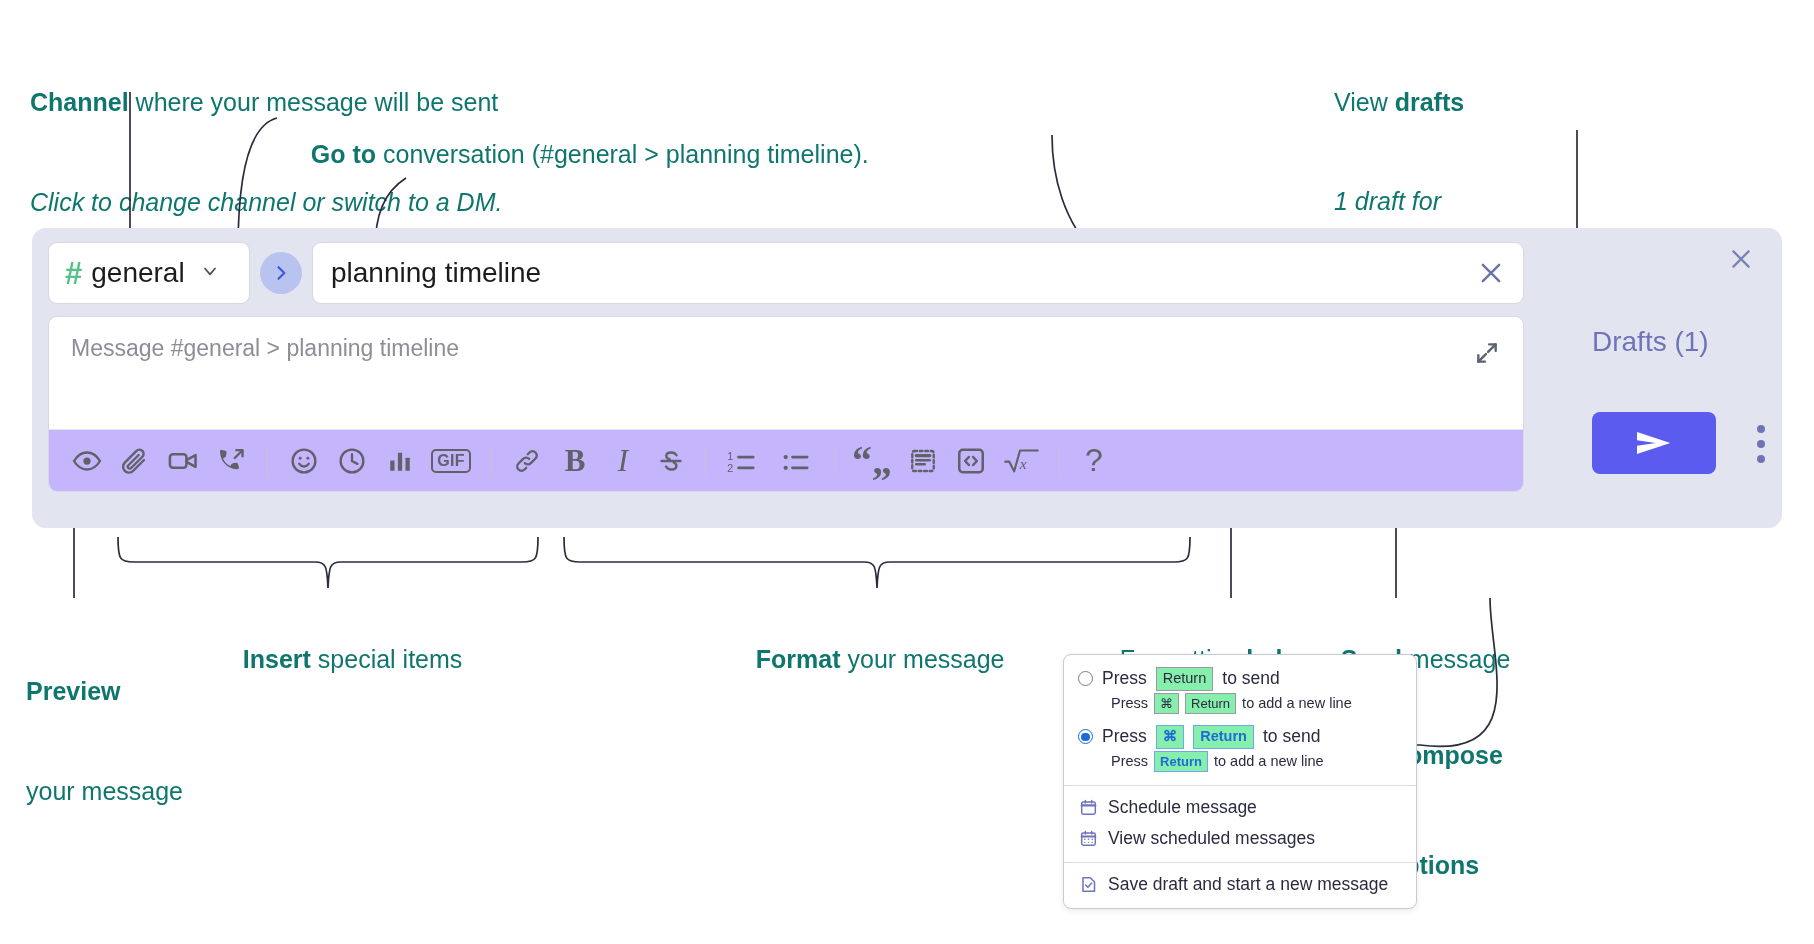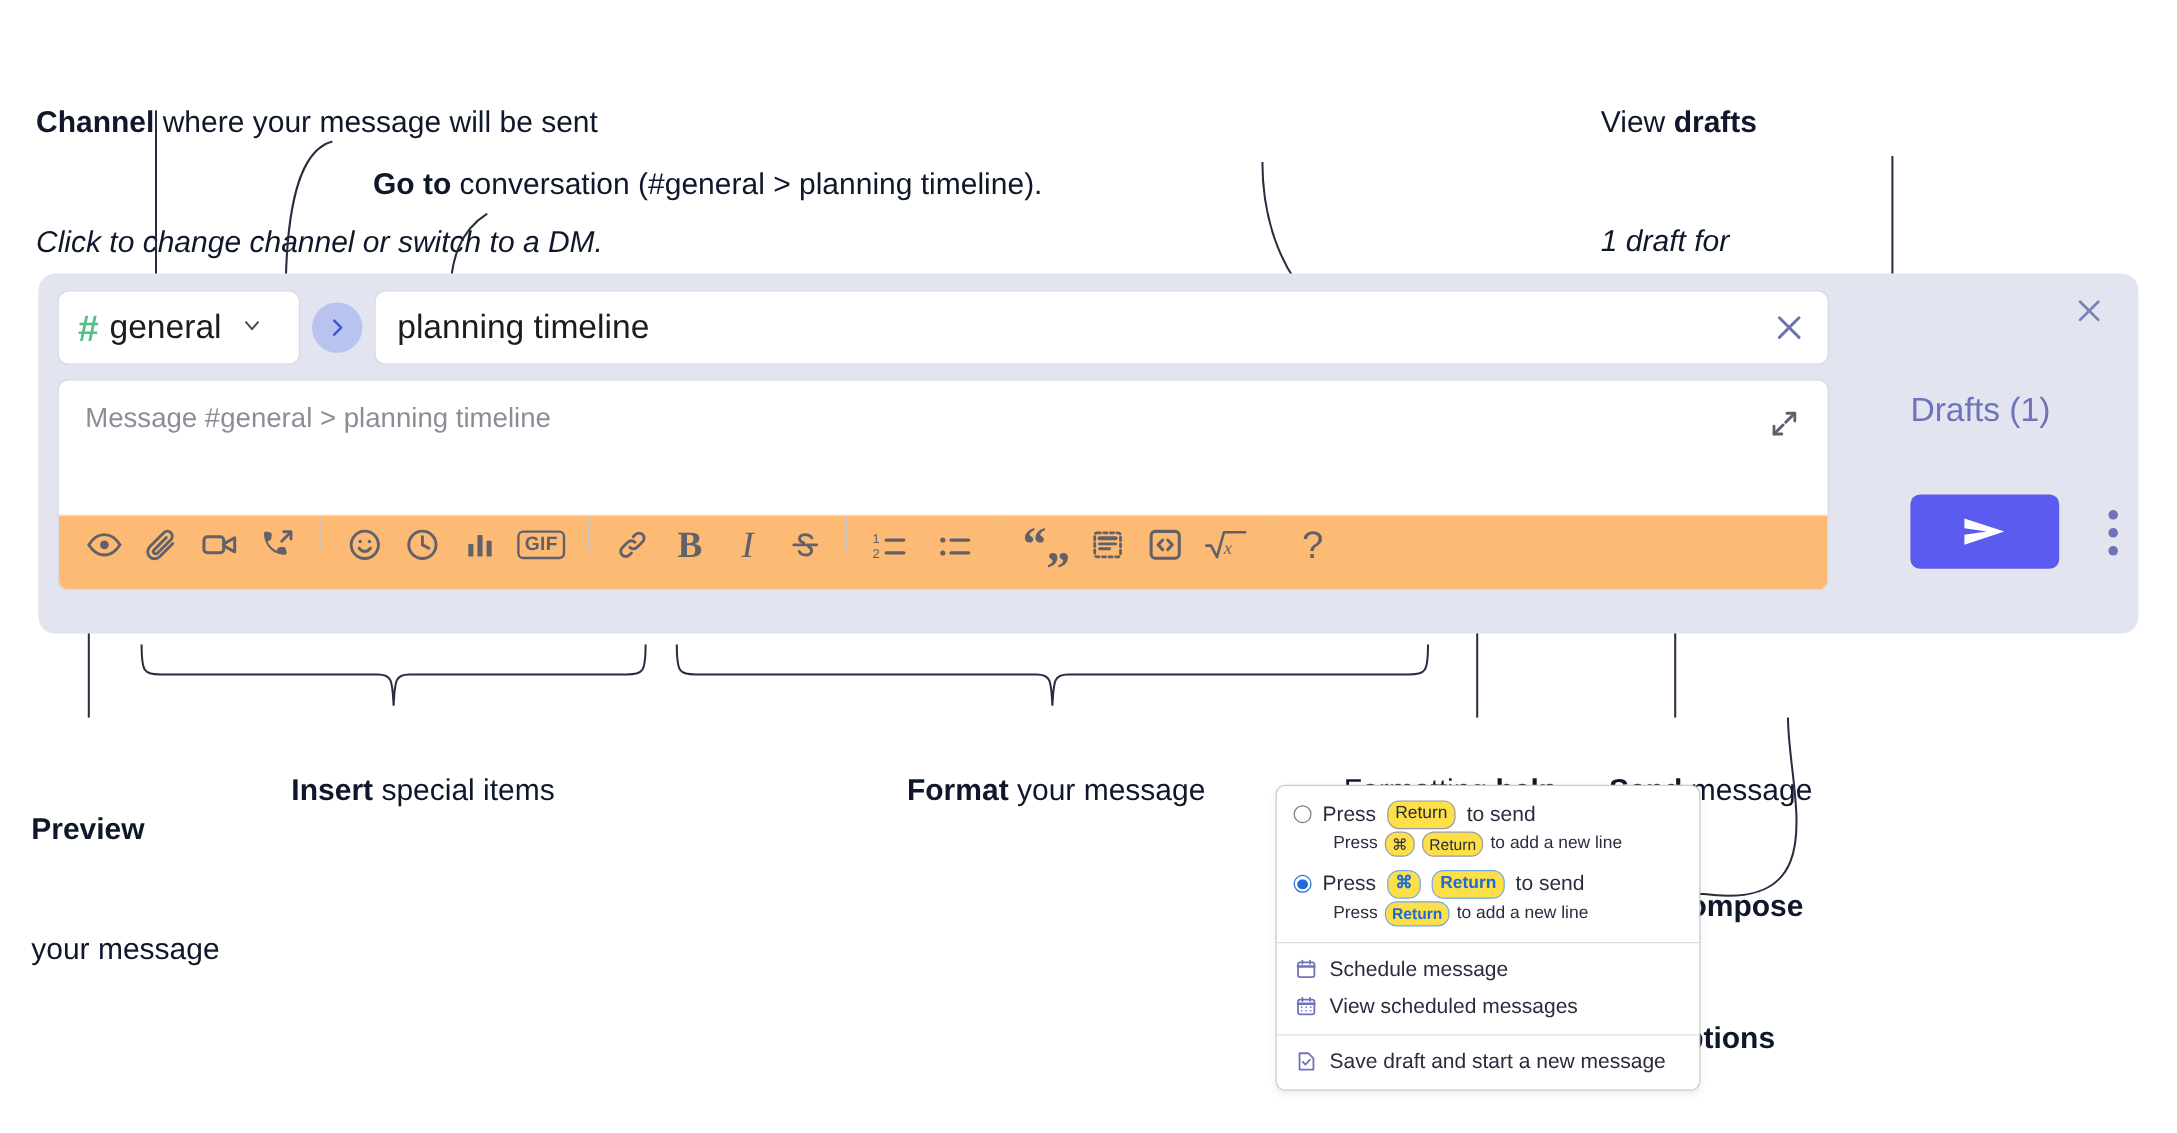--- a/index.html
+++ b/index.html
@@ -8,21 +8,21 @@
     width:1814px; height:944px;
     background:#ffffff;
     font-family:"Liberation Sans", sans-serif;
     color:#2b2b40;
     position:relative;
     overflow:hidden;
   }
   .stage { position:absolute; inset:0; }
 
   
-  .anno { position:absolute; line-height:1.28; color:#0f172a; white-space:pre; }
+  .anno { position:absolute; line-height:1.28; color:#0f766e; white-space:pre; }
   .anno b { font-weight:700; }
   .anno i { font-style:italic; }
 
   
   svg.overlay { position:absolute; left:0; top:0; width:1814px; height:944px; pointer-events:none; }
 
   
   .compose-panel {
     position:absolute; left:32px; top:228px; width:1750px; height:300px;
     background:#e2e4ef; border-radius:14px;
@@ -64,22 +64,22 @@
   }
   .msg-area { height:112px; position:relative; padding:18px 22px; }
   .placeholder { font-size:23px; color:#8d8d97; }
   .expand-btn {
     position:absolute; right:18px; top:18px; width:36px; height:36px;
     display:flex; align-items:center; justify-content:center; color:#5d6170; cursor:pointer;
   }
 
   
   .toolbar {
-    height:62px; background:#fdba74; border-top:1px solid #e3e4eb;
-    display:flex; padding:0 14px; gap:0;
+    height:62px; background:#c4b5fd; border-top:1px solid #e3e4eb;
+    display:flex; align-items:center; padding:0 14px; gap:0;
   }
   .tb { width:48px; height:48px; display:flex; align-items:center; justify-content:center;
         color:#616269; cursor:pointer; flex:none; }
   .tb.wide { width:54px; }
   .sep { width:1px; height:30px; background:#c3c5cf; margin:0 12px; flex:none; }
   .sep.s2 { margin:0 10px; }
   .gifbox {
     border:2.4px solid #616269; border-radius:5px; font-size:16px; font-weight:700;
     letter-spacing:.3px; padding:2px 4px; line-height:1;
   }
@@ -116,22 +116,22 @@
   .sub-row { display:flex; align-items:center; gap:6px; padding:2px 12px 5px 47px; font-size:14.5px; }
   .radio {
     width:15px; height:15px; border-radius:50%; border:1.6px solid #7a7a87;
     flex:none; position:relative; background:#fff;
   }
   .radio.on { border-color:#1d6bd8; }
   .radio.on::after {
     content:""; position:absolute; inset:2.4px; border-radius:50%; background:#1d6bd8;
   }
   .key {
-    border:1px solid #9a9aa6; border-radius:10px; padding:1px 6px; font-size:14.5px;
-    color:#2b2b40; background:#fde047; line-height:1.35; white-space:nowrap;
+    border:1px solid #9a9aa6; border-radius:0; padding:1px 6px; font-size:14.5px;
+    color:#2b2b40; background:#86efac; line-height:1.35; white-space:nowrap;
   }
   .key.sm { font-size:13px; padding:1px 5px; }
   .key.blue { border-color:#6ea8f0; color:#1d6bd8; font-weight:700; }
   .key.blue.sm { font-weight:700; }
   .dd-divider { height:1px; background:#dcdce2; margin:8px 0 6px 0; }
   .dd-item { display:flex; align-items:center; gap:10px; padding:5px 12px 5px 14px; font-size:17.5px; cursor:pointer; }
   .dd-icon { width:20px; height:20px; color:#6f74b8; flex:none; display:flex; align-items:center; justify-content:center; }
 </style>
 </head>
 <body>

